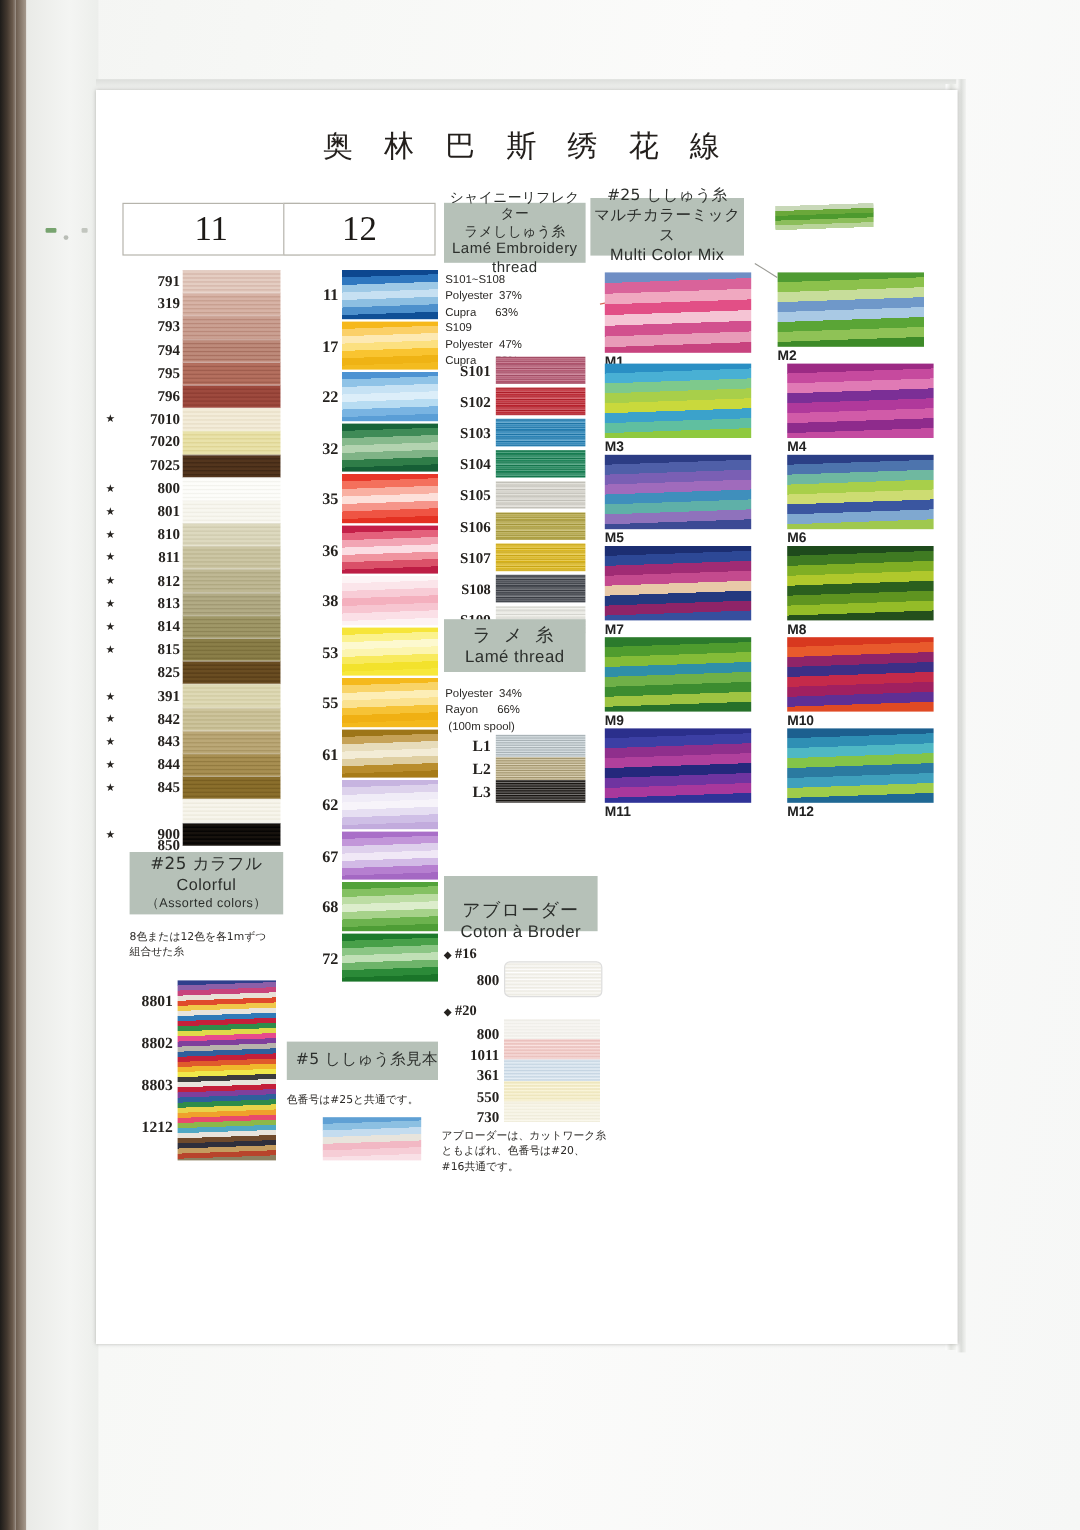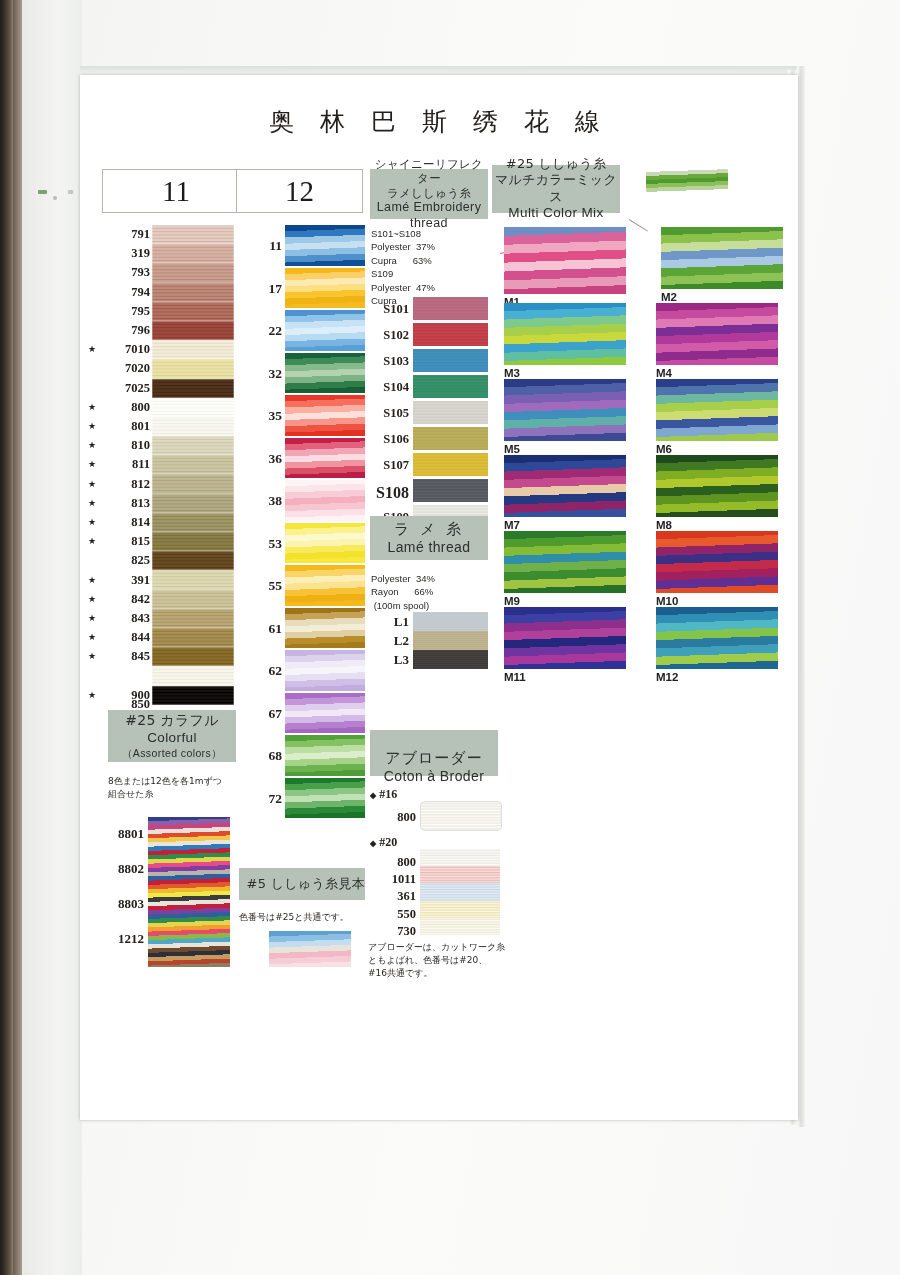--- a/index.html
+++ b/index.html
@@ -230,21 +230,21 @@
 Polyester  47%
 Cupra      53%</div>
   <div id="se-codes" class="codecol" style="left:285px;top:222px;width:44px;">
       <div class="code" style="top: 5px; font-size: 12.5px;">S101</div>
       <div class="code" style="top: 31px; font-size: 12.5px;">S102</div>
       <div class="code" style="top: 57px; font-size: 12.5px;">S103</div>
       <div class="code" style="top: 83px; font-size: 12.5px;">S104</div>
       <div class="code" style="top: 109px; font-size: 12.5px;">S105</div>
       <div class="code" style="top: 135px; font-size: 12.5px;">S106</div>
       <div class="code" style="top: 161px; font-size: 12.5px;">S107</div>
-      <div class="code" style="top: 187px; font-size: 16px; padding-left: 48px;">S108</div>
+      <div class="code" style="top: 187px; font-size: 12px; padding-left: 48px;">S108</div>
       <div class="code" style="top: 213px; font-size: 12.5px;">S109</div>
     </div>
   <div id="se-sw" class="swatchstack" style="left: 333px; top: 222px; width: 75px; height: 234px;">
       <div class="band" style="height: 23px; margin-bottom: 3px; background: repeating-linear-gradient(rgba(255, 255, 255, 0.38) 0px, rgba(0, 0, 0, 0.12) 1px, rgba(255, 255, 255, 0.3) 2px, rgba(0, 0, 0, 0.05) 3px), rgb(181, 81, 109);"></div>
       <div class="band" style="height: 23px; margin-bottom: 3px; background: repeating-linear-gradient(rgba(255, 255, 255, 0.38) 0px, rgba(0, 0, 0, 0.12) 1px, rgba(255, 255, 255, 0.3) 2px, rgba(0, 0, 0, 0.05) 3px), rgb(192, 28, 40);"></div>
       <div class="band" style="height: 23px; margin-bottom: 3px; background: repeating-linear-gradient(rgba(255, 255, 255, 0.38) 0px, rgba(0, 0, 0, 0.12) 1px, rgba(255, 255, 255, 0.3) 2px, rgba(0, 0, 0, 0.05) 3px), rgb(27, 127, 184);"></div>
       <div class="band" style="height: 23px; margin-bottom: 3px; background: repeating-linear-gradient(rgba(255, 255, 255, 0.38) 0px, rgba(0, 0, 0, 0.12) 1px, rgba(255, 255, 255, 0.3) 2px, rgba(0, 0, 0, 0.05) 3px), rgb(15, 128, 80);"></div>
       <div class="band" style="height: 23px; margin-bottom: 3px; background: repeating-linear-gradient(rgba(255, 255, 255, 0.38) 0px, rgba(0, 0, 0, 0.12) 1px, rgba(255, 255, 255, 0.3) 2px, rgba(0, 0, 0, 0.05) 3px), rgb(217, 215, 206);"></div>
       <div class="band" style="height: 23px; margin-bottom: 3px; background: repeating-linear-gradient(rgba(255, 255, 255, 0.38) 0px, rgba(0, 0, 0, 0.12) 1px, rgba(255, 255, 255, 0.3) 2px, rgba(0, 0, 0, 0.05) 3px), rgb(181, 166, 62);"></div>
       <div class="band" style="height: 23px; margin-bottom: 3px; background: repeating-linear-gradient(rgba(255, 255, 255, 0.38) 0px, rgba(0, 0, 0, 0.12) 1px, rgba(255, 255, 255, 0.3) 2px, rgba(0, 0, 0, 0.05) 3px), rgb(224, 184, 18);"></div>
@@ -285,21 +285,21 @@
     <div class="jp" style="font-size:13px;">マルチカラーミックス</div>
     <div class="en" style="font-size:13.5px;">Multi Color Mix</div>
   </div>
   <div id="mc-sample" class="swatchstack" style="left: 566px; top: 93px; width: 82px; height: 25px; border-radius: 3px; background: linear-gradient(178deg, rgb(255, 255, 255) 0%, rgb(255, 255, 255) 14.29%, rgb(200, 216, 184) 14.29%, rgb(200, 216, 184) 28.57%, rgb(106, 168, 58) 28.57%, rgb(106, 168, 58) 42.86%, rgb(77, 154, 46) 42.86%, rgb(77, 154, 46) 57.14%, rgb(140, 190, 90) 57.14%, rgb(140, 190, 90) 71.43%, rgb(185, 212, 154) 71.43%, rgb(185, 212, 154) 85.71%, rgb(255, 255, 255) 85.71%, rgb(255, 255, 255) 100%);"></div>
   <div class="leadline" style="left:549px;top:144px;width:22px;height:1px;transform:rotate(32deg);transform-origin:left center;"></div>
   <div id="mc-grid" style="position:absolute;left:424px;top:152px;width:290px;height:456px;">
       <div class="mixcell" style="left: 0px; top: 0px; width: 122px; height: 67px;">
         <div class="mixsw" style="background: linear-gradient(178deg, rgb(111, 142, 196) 0%, rgb(111, 142, 196) 12.5%, rgb(217, 99, 154) 12.5%, rgb(217, 99, 154) 25%, rgb(240, 168, 192) 25%, rgb(240, 168, 192) 37.5%, rgb(226, 79, 134) 37.5%, rgb(226, 79, 134) 50%, rgb(245, 196, 212) 50%, rgb(245, 196, 212) 62.5%, rgb(210, 80, 142) 62.5%, rgb(210, 80, 142) 75%, rgb(232, 155, 184) 75%, rgb(232, 155, 184) 87.5%, rgb(200, 67, 127) 87.5%, rgb(200, 67, 127) 100%);"></div>
         <div class="mixlabel">M1</div>
       </div>
-      <div class="mixcell" style="left: 157px; top: 0px; width: 122px; height: 62px;">
+      <div class="mixcell" style="left: 144px; top: 0px; width: 122px; height: 62px;">
         <div class="mixsw" style="background: linear-gradient(178deg, rgb(79, 155, 50) 0%, rgb(79, 155, 50) 12.5%, rgb(140, 193, 76) 12.5%, rgb(140, 193, 76) 25%, rgb(199, 221, 154) 25%, rgb(199, 221, 154) 37.5%, rgb(111, 152, 201) 37.5%, rgb(111, 152, 201) 50%, rgb(169, 201, 228) 50%, rgb(169, 201, 228) 62.5%, rgb(90, 165, 54) 62.5%, rgb(90, 165, 54) 75%, rgb(143, 194, 86) 75%, rgb(143, 194, 86) 87.5%, rgb(61, 138, 40) 87.5%, rgb(61, 138, 40) 100%);"></div>
         <div class="mixlabel">M2</div>
       </div>
       <div class="mixcell" style="left: 0px; top: 76px; width: 122px; height: 62px;">
         <div class="mixsw" style="background: linear-gradient(178deg, rgb(42, 143, 196) 0%, rgb(42, 143, 196) 12.5%, rgb(73, 176, 212) 12.5%, rgb(73, 176, 212) 25%, rgb(126, 201, 140) 25%, rgb(126, 201, 140) 37.5%, rgb(168, 207, 74) 37.5%, rgb(168, 207, 74) 50%, rgb(201, 217, 60) 50%, rgb(201, 217, 60) 62.5%, rgb(59, 162, 203) 62.5%, rgb(59, 162, 203) 75%, rgb(96, 191, 160) 75%, rgb(96, 191, 160) 87.5%, rgb(143, 201, 63) 87.5%, rgb(143, 201, 63) 100%);"></div>
         <div class="mixlabel">M3</div>
       </div>
       <div class="mixcell" style="left: 152px; top: 76px; width: 122px; height: 62px;">
         <div class="mixsw" style="background: linear-gradient(178deg, rgb(156, 42, 132) 0%, rgb(156, 42, 132) 12.5%, rgb(198, 74, 158) 12.5%, rgb(198, 74, 158) 25%, rgb(224, 122, 181) 25%, rgb(224, 122, 181) 37.5%, rgb(123, 47, 150) 37.5%, rgb(123, 47, 150) 50%, rgb(176, 57, 155) 50%, rgb(176, 57, 155) 62.5%, rgb(209, 91, 168) 62.5%, rgb(209, 91, 168) 75%, rgb(142, 43, 140) 75%, rgb(142, 43, 140) 87.5%, rgb(196, 75, 160) 87.5%, rgb(196, 75, 160) 100%);"></div>
         <div class="mixlabel">M4</div>

